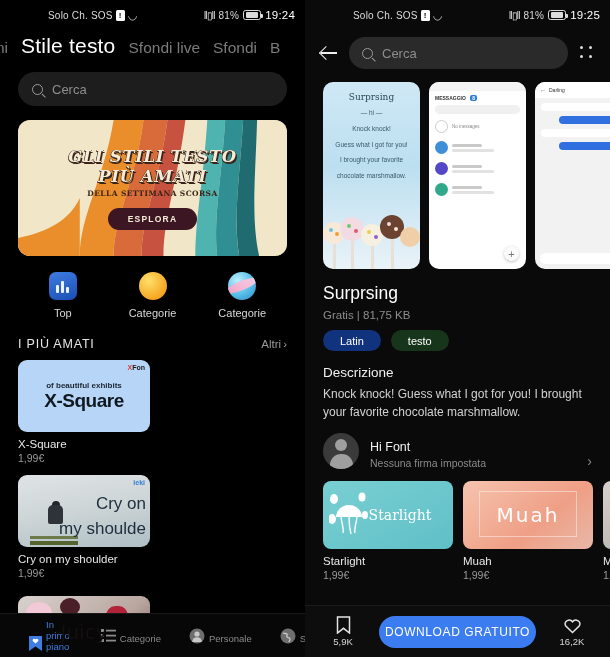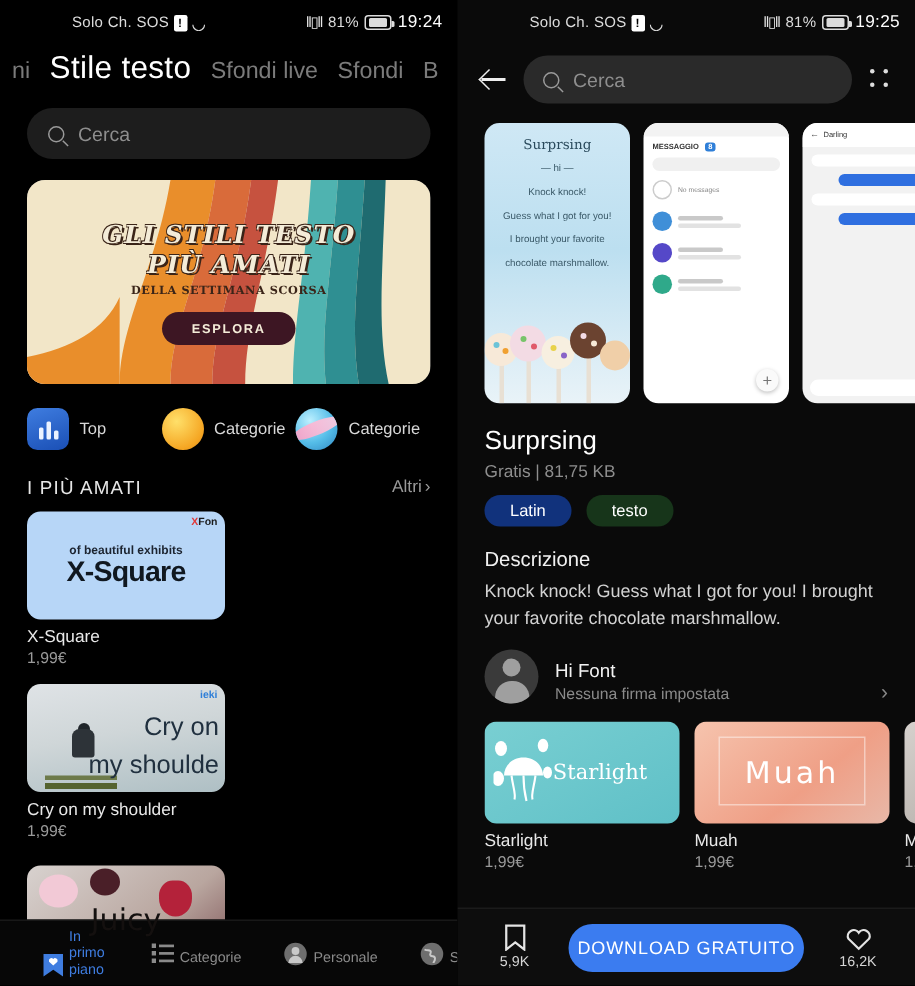--- a/index.html
+++ b/index.html
@@ -35,21 +35,21 @@
     position:relative; display:inline-block;
   }
   .batt::after{ content:''; position:absolute; right:-3px; top:3px; width:2px; height:4px;
     background:#dcdcdc; border-radius:0 1px 1px 0; }
   .batt > i { position:absolute; left:1.3px; top:1.3px; bottom:1.3px; width:78%;
     background:#dcdcdc; border-radius:1px; display:block; }
   .clock { font-size:11.5px; color:#fff; }
 
   
   .tabs {
-    display:flex; align-items:baseline; gap:13px; padding:4px 0 10px 12px;
+    display:flex; align-items:baseline; gap:13px; padding:4px 0 10px 0;
     white-space:nowrap; overflow:hidden;
   }
   .tab { color:#7b7b7b; font-size:15.5px; }
   .tab.partial-left { margin-left:-4px; }
   .tab.active { color:#fff; font-size:21px; font-weight:400; letter-spacing:.2px; }
 
   .searchbar {
     margin:4px 18px 0 18px; height:34px; background:#1d1d1d; border-radius:17px;
     display:flex; align-items:center; gap:9px; padding:0 14px;
   }
@@ -78,21 +78,21 @@
   .bn-l3 {
     font-family:"DejaVu Serif", serif; font-weight:bold; color:#3a2418;
     font-size:7.5px; letter-spacing:.4px; margin-top:2px;
   }
   .bn-btn {
     margin-top:9px; background:#3d1623; color:#f4ecd8; font-size:8.5px;
     font-weight:bold; letter-spacing:1.2px; padding:6px 20px; border-radius:12px;
   }
 
   .quick { display:flex; margin:16px 18px 0 18px; }
-  .quick-item { flex:1; display:flex; flex-direction:row; align-items:center; gap:7px; }
+  .quick-item { flex:1; display:flex; flex-direction:column; align-items:center; gap:7px; }
   .q-ico { width:28px; height:28px; border-radius:7px; position:relative; }
   .q-top { background:linear-gradient(160deg,#3f7de0,#1a4fb5); display:flex;align-items:flex-end;
            justify-content:center; gap:2px; padding-bottom:7px; }
   .q-top i { display:block; width:3px; background:#eaf2ff; border-radius:1px; }
   .q-cat { background:radial-gradient(circle at 35% 32%, #ffe06a, #f5a623 70%, #d9861a); border-radius:50%; }
   .q-free { background:radial-gradient(circle at 34% 30%, #bdf0ff, #55bde8 55%, #2f86c2); border-radius:50%;
             overflow:hidden; }
   .q-free::after { content:''; position:absolute; left:-4px; top:9px; width:36px; height:9px;
             background:linear-gradient(90deg,#ff9ec4,#ffd1e4); border-radius:50%; transform:rotate(-22deg); opacity:.9; }
   .q-label { font-size:11px; color:#d8d8d8; }

